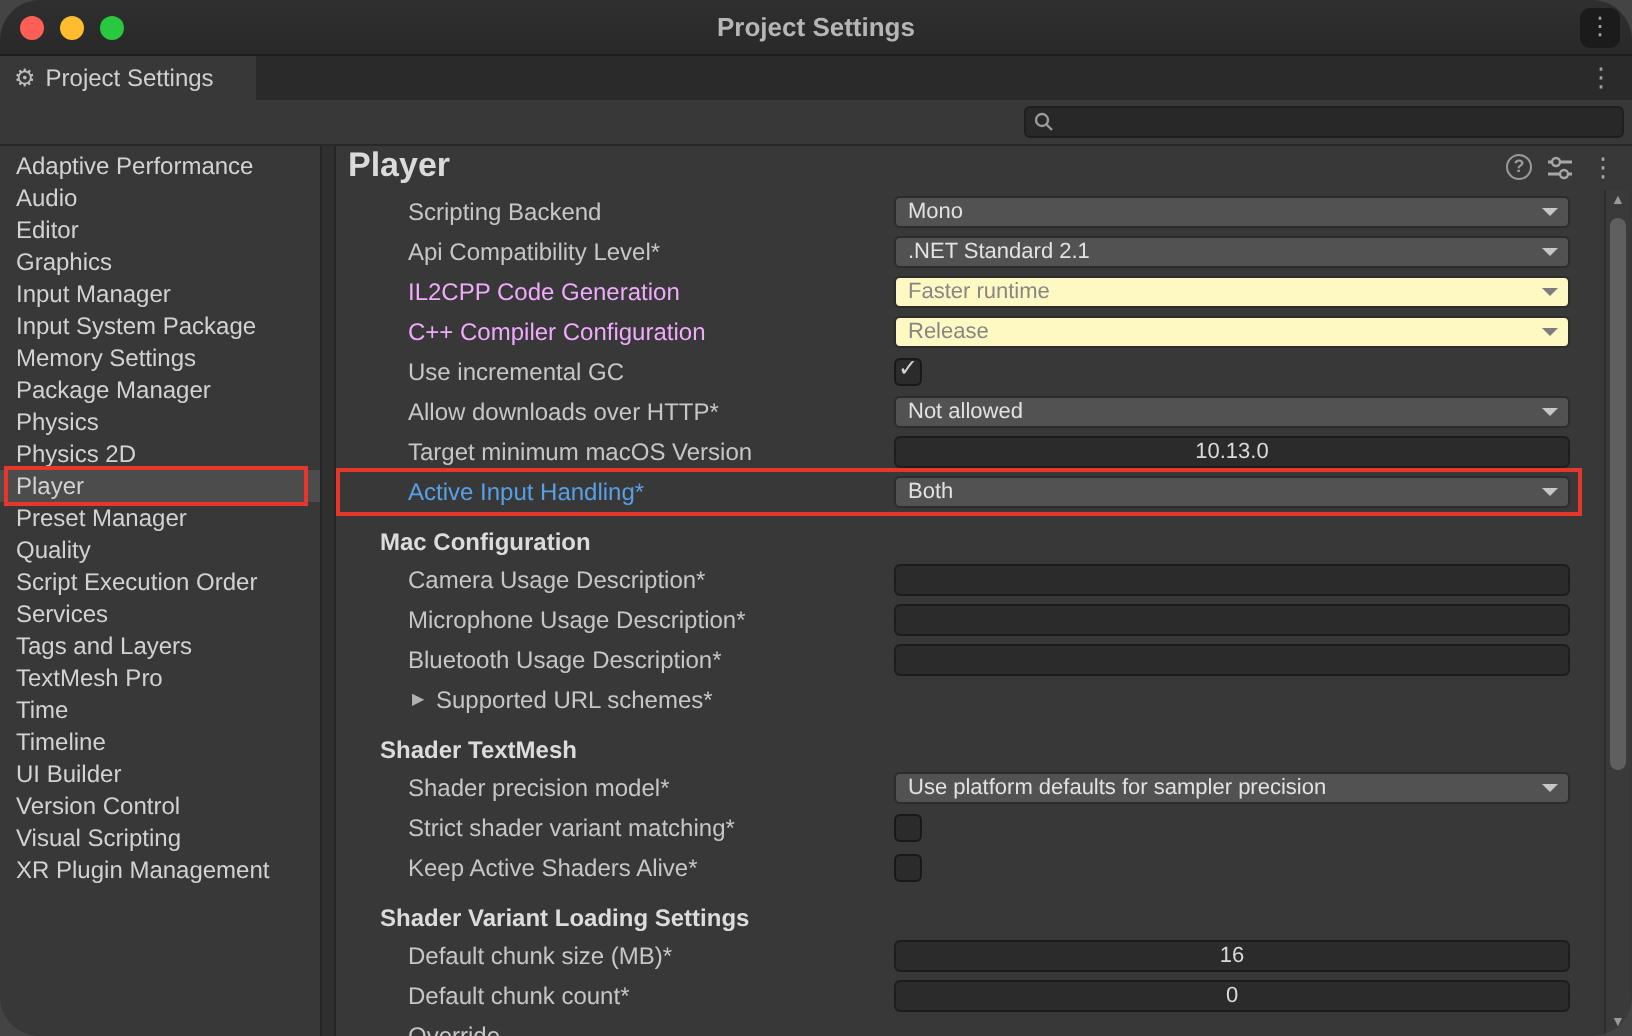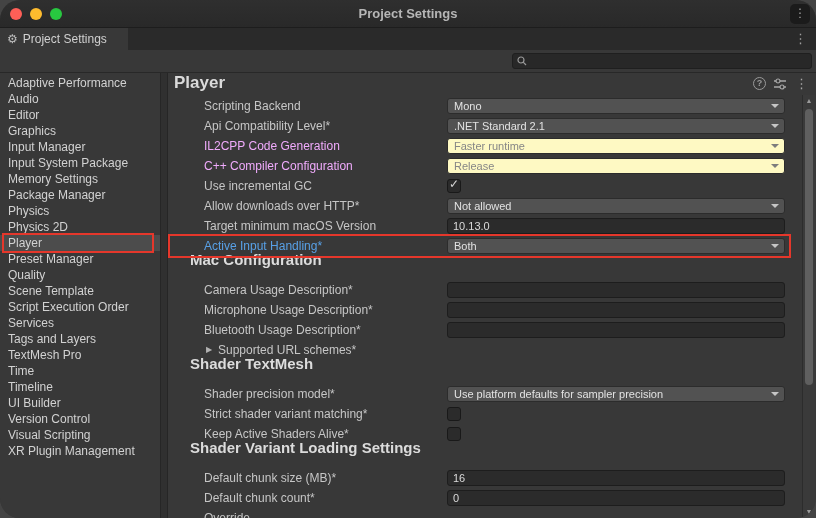--- a/index.html
+++ b/index.html
@@ -52,26 +52,26 @@
     font-size: 9px; line-height: 11px; text-align: center; font-weight: bold; }
   .preset-icon { position: absolute; right: 29px; top: 6px; }
   .header-kebab { position: absolute; right: 8px; top: 4px; font-size: 13px; color: #a8a8a8; }
   .rows { position: absolute; left: 0; top: 24px; width: 620px; }
   .row { position: relative; height: 20px; }
   .row-label { position: absolute; left: 36px; top: 0; line-height: 20px; font-size: 12px;
     color: #c6c6c6; white-space: nowrap; }
   .row.disabled .row-label { color: #f0abfc; }
   .row.highlighted .row-label { color: #58a0e6; }
   .section-row { position: relative; height: 24px; }
-  .section-title { position: absolute; left: 22px; bottom: 12px; font-size: 15px;
+  .section-title { position: absolute; left: 22px; bottom: 2px; font-size: 12px;
     font-weight: bold; color: #dcdcdc; }
   .foldout .tri { position: absolute; left: 38px; top: 0; line-height: 20px;
     font-size: 8px; color: #b2b2b2; }
   .foldout .row-label { left: 50px; }
-  .control { position: absolute; left: 279px; top: 2px; }
+  .control { position: absolute; left: 279px; top: 2px; text-align: center; }
   .dropdown { width: 338px; height: 16px; background: #525252; border: 1px solid #2c2c2c; border-radius: 3px; }
   .dd-text { position: absolute; left: 6px; top: 0; line-height: 14px; font-size: 11px;
     color: #e2e2e2; white-space: nowrap; }
   .dd-arrow { position: absolute; right: 5px; top: 5px; width: 0; height: 0;
     border-left: 4px solid transparent; border-right: 4px solid transparent;
     border-top: 4px solid #c6c6c6; }
   .row.disabled .dropdown { background: #fef9c3; }
   .row.disabled .dd-text { color: #868686; }
   .row.disabled .dd-arrow { border-top-color: #7d7d7d; }
   .checkbox { width: 14px; height: 14px; top: 3px; background: #2b2b2b;
@@ -137,21 +137,20 @@
         <div class="side-item">Graphics</div>
         <div class="side-item">Input Manager</div>
         <div class="side-item">Input System Package</div>
         <div class="side-item">Memory Settings</div>
         <div class="side-item">Package Manager</div>
         <div class="side-item">Physics</div>
         <div class="side-item">Physics 2D</div>
         <div class="side-item selected">Player</div>
         <div class="side-item">Preset Manager</div>
         <div class="side-item">Quality</div>
-        <div class="side-item">Scene Template</div>
         <div class="side-item">Script Execution Order</div>
         <div class="side-item">Services</div>
         <div class="side-item">Tags and Layers</div>
         <div class="side-item">TextMesh Pro</div>
         <div class="side-item">Time</div>
         <div class="side-item">Timeline</div>
         <div class="side-item">UI Builder</div>
         <div class="side-item">Version Control</div>
         <div class="side-item">Visual Scripting</div>
         <div class="side-item">XR Plugin Management</div>

